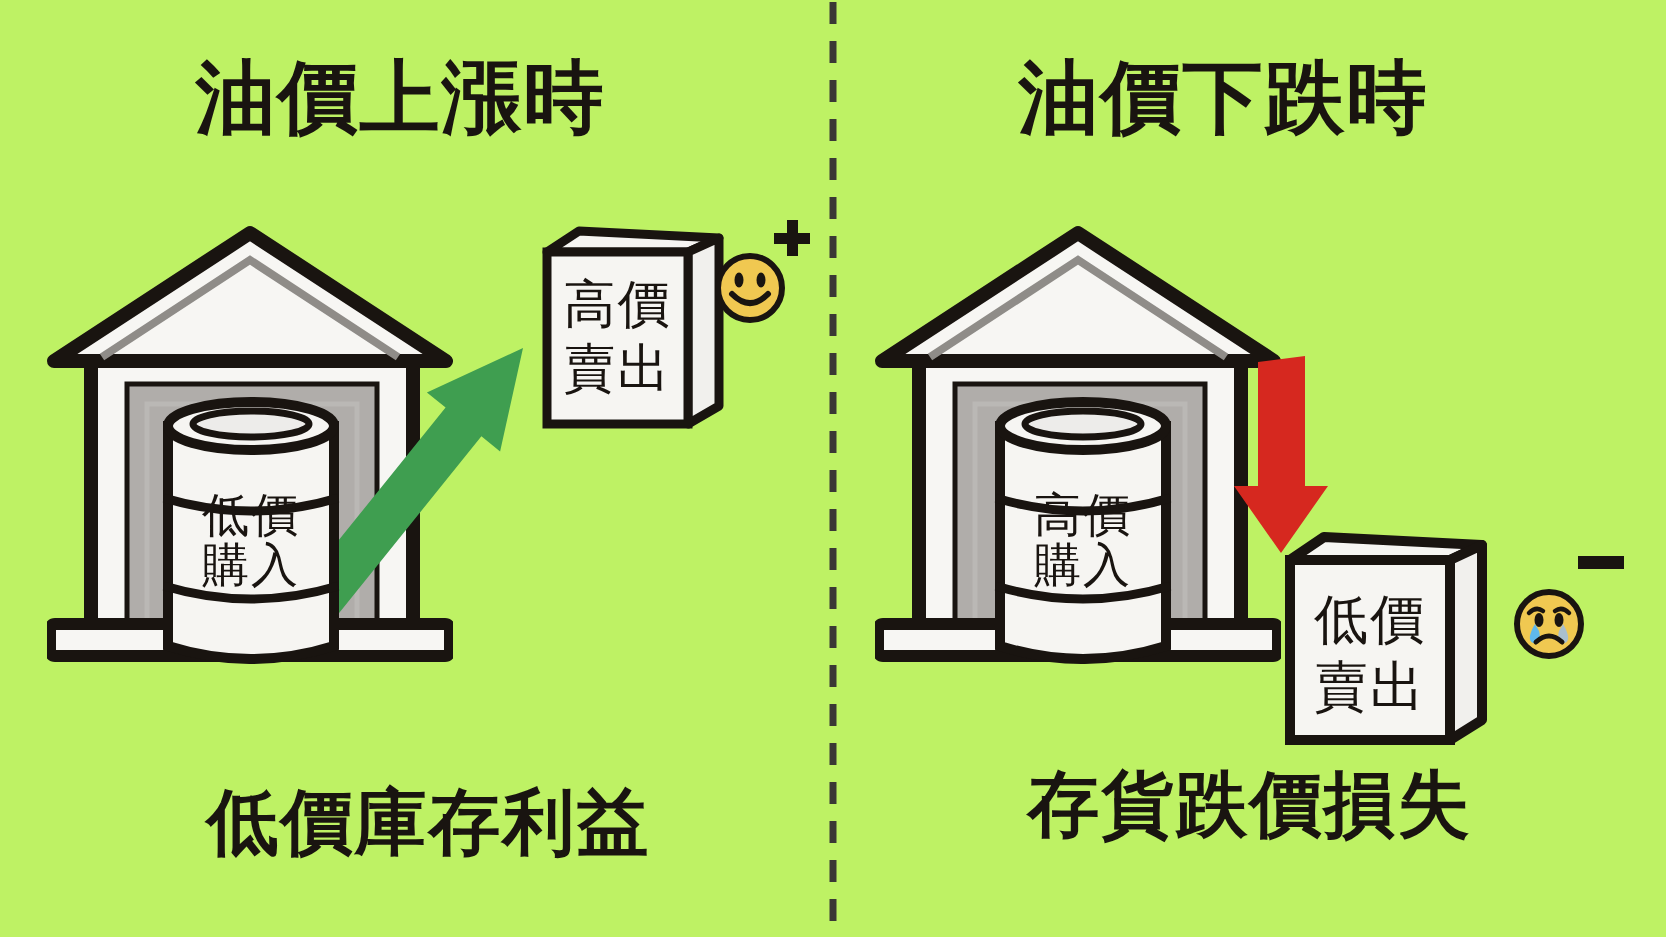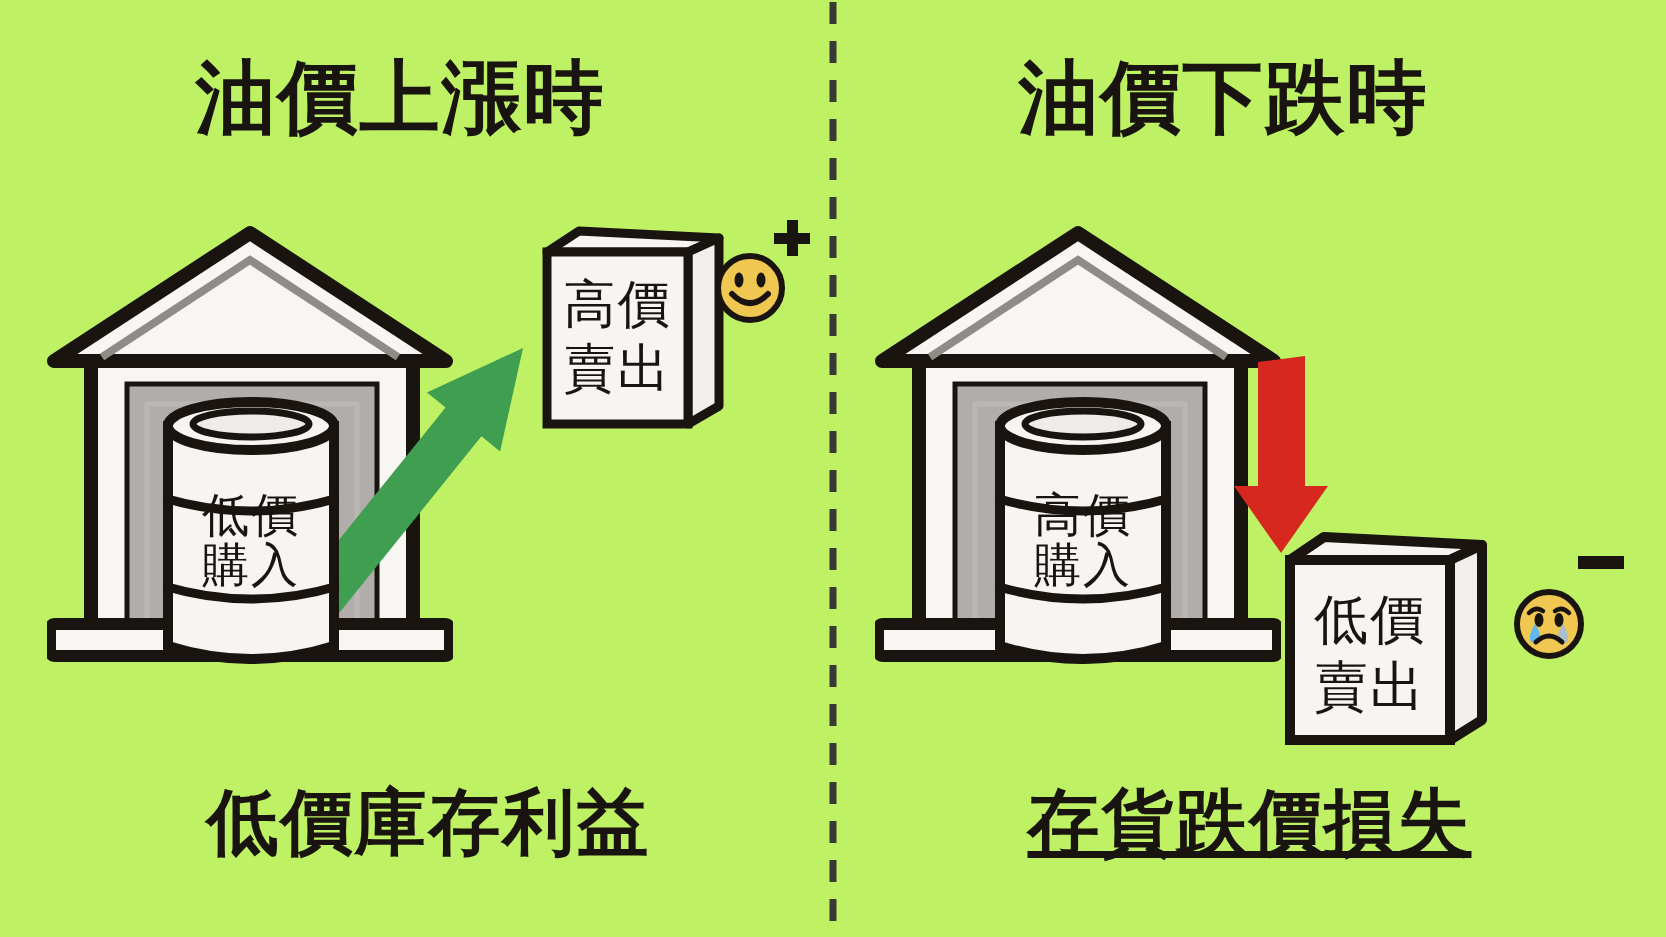--- a/index.html
+++ b/index.html
@@ -106,15 +106,15 @@
     <path d="M16,25 Q23,18 30,23" fill="none" stroke="#191410" stroke-width="4.5" stroke-linecap="round"></path>
     <path d="M42,23 Q49,18 56,25" fill="none" stroke="#191410" stroke-width="4.5" stroke-linecap="round"></path>
     <ellipse cx="26" cy="32" rx="4.5" ry="7" fill="#191410"></ellipse>
     <ellipse cx="46" cy="32" rx="4.5" ry="7" fill="#191410"></ellipse>
     <path d="M22,36 C16,46 15,53 20,55 C26,57 28,50 26,43 Z" fill="#5fb8ec"></path>
     <path d="M50,36 C56,46 57,53 52,55 C46,57 44,50 46,43 Z" fill="#a9bfcd"></path>
     <path d="M23,54 Q36,42 49,54" fill="none" stroke="#191410" stroke-width="5" stroke-linecap="round"></path>
   </svg>
   <div class="abs minus-icon" style="left:1578px;top:556px;"></div>
 
-  <div class="abs caption" style="left:833px;top:786px;text-decoration:underline;">存貨跌價損失</div>
+  <div class="abs caption" style="left:833px;top:768px;">存貨跌價損失</div>
 
 </div>
 
 </body></html>

